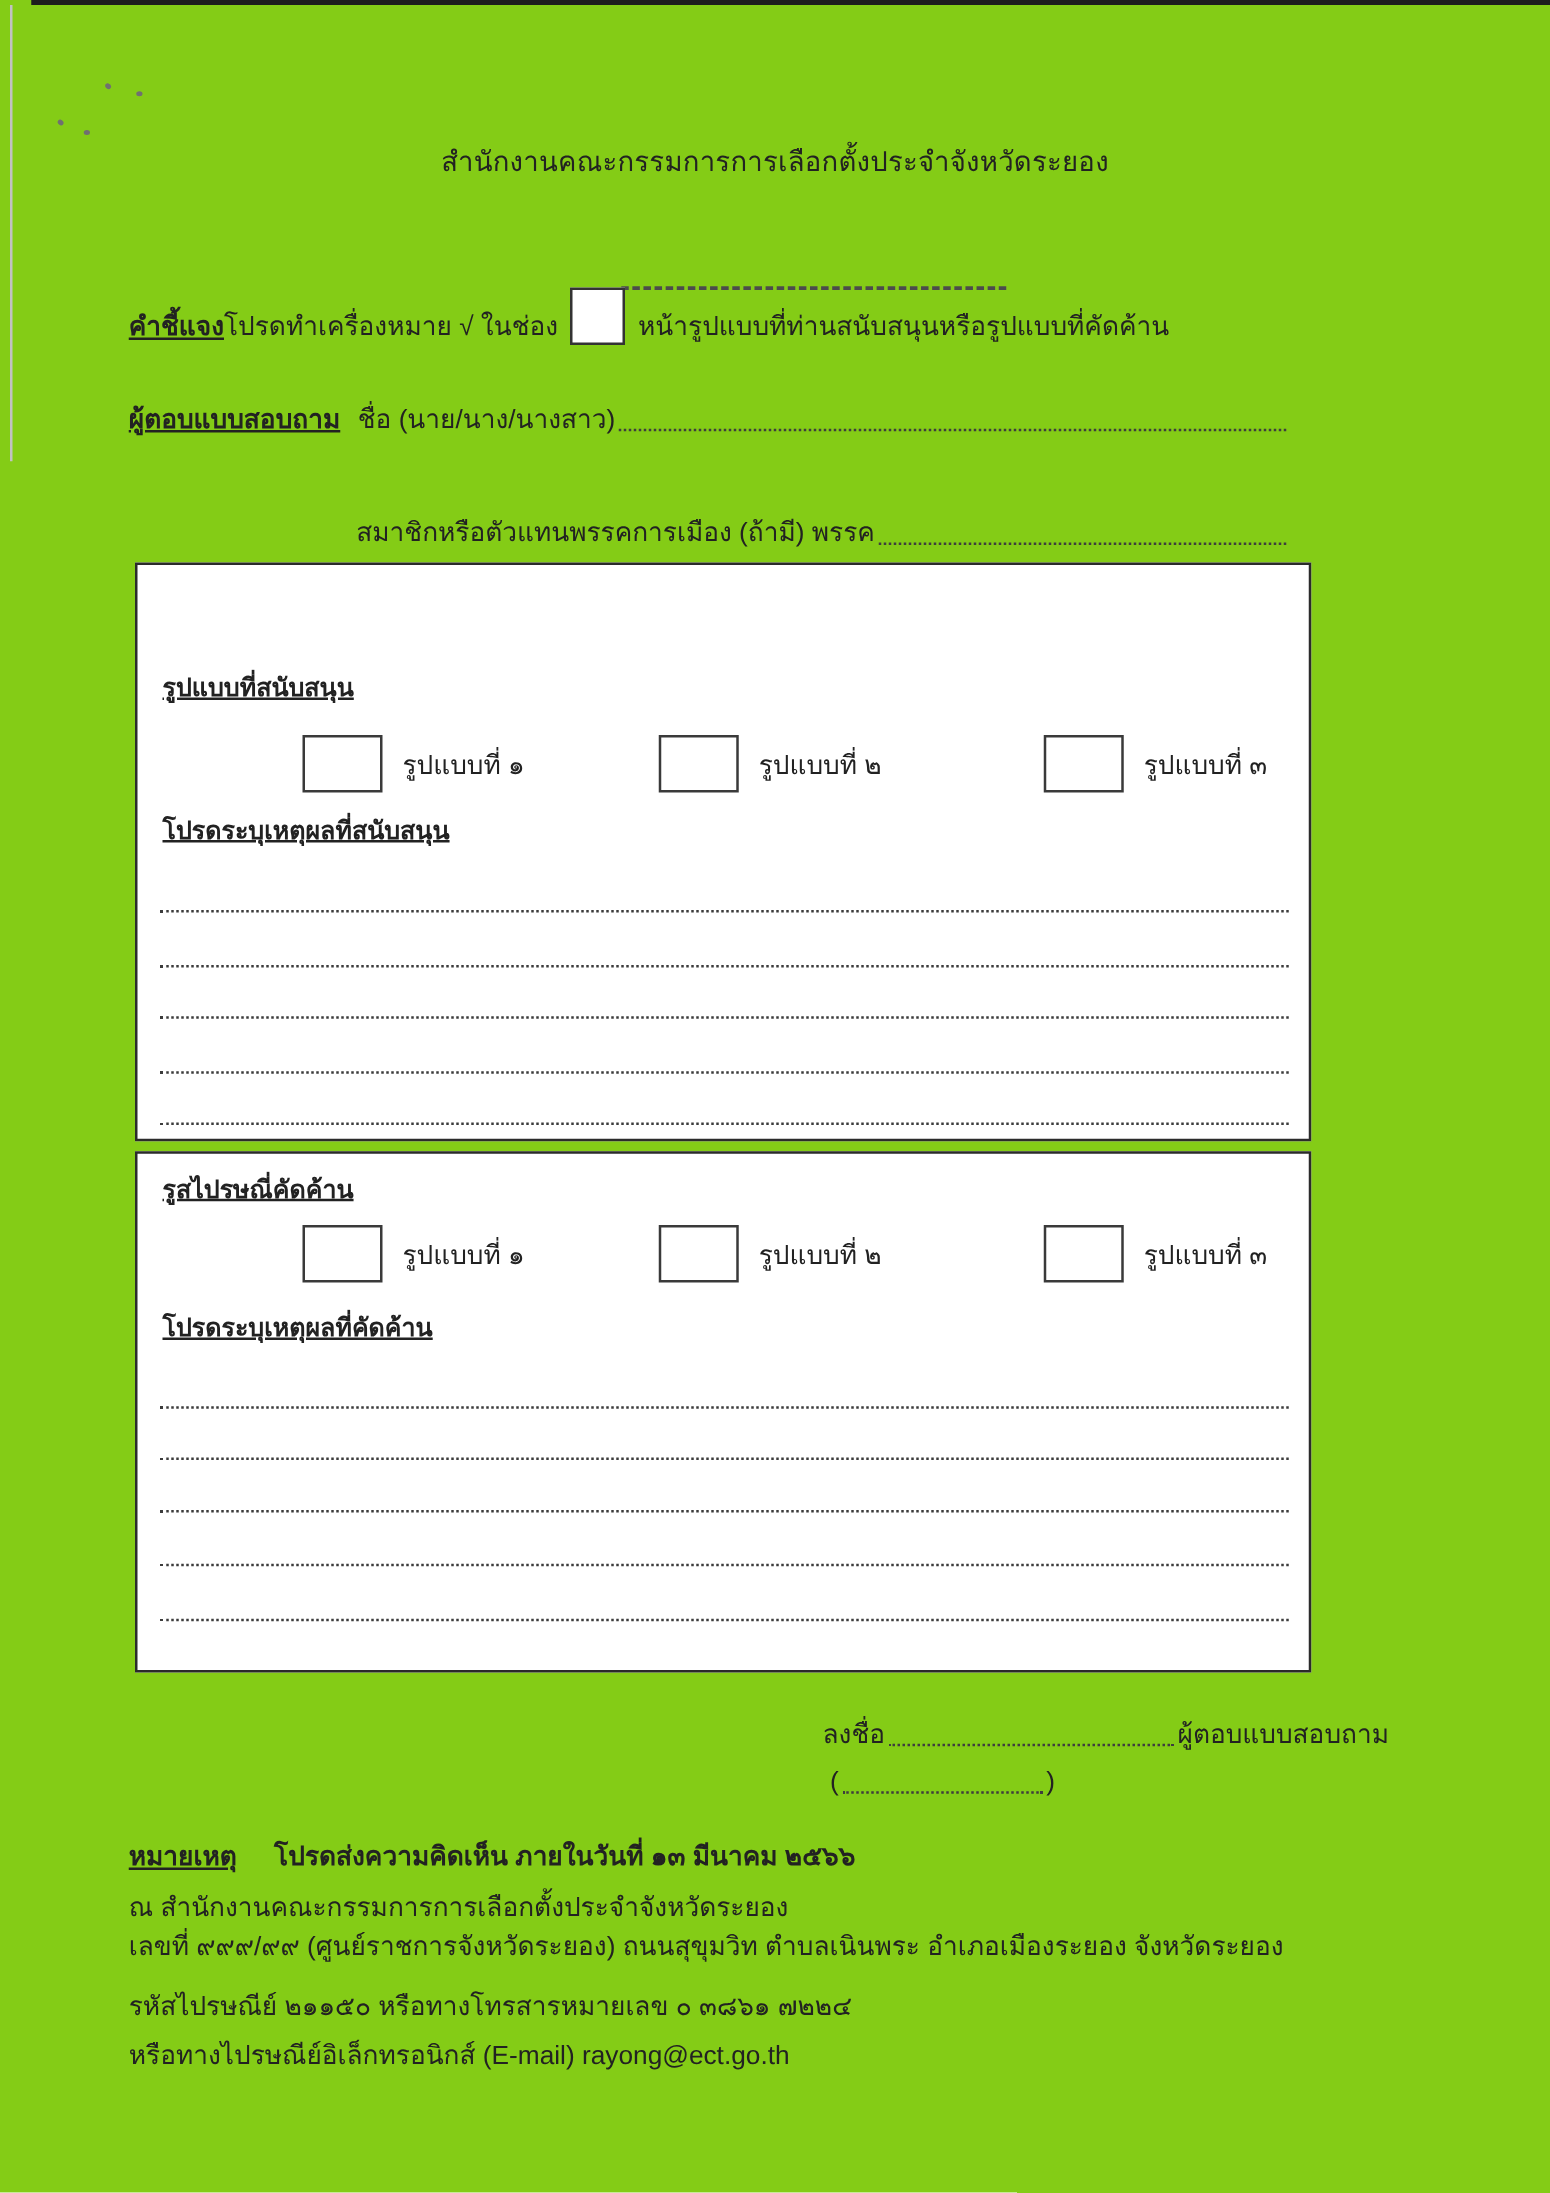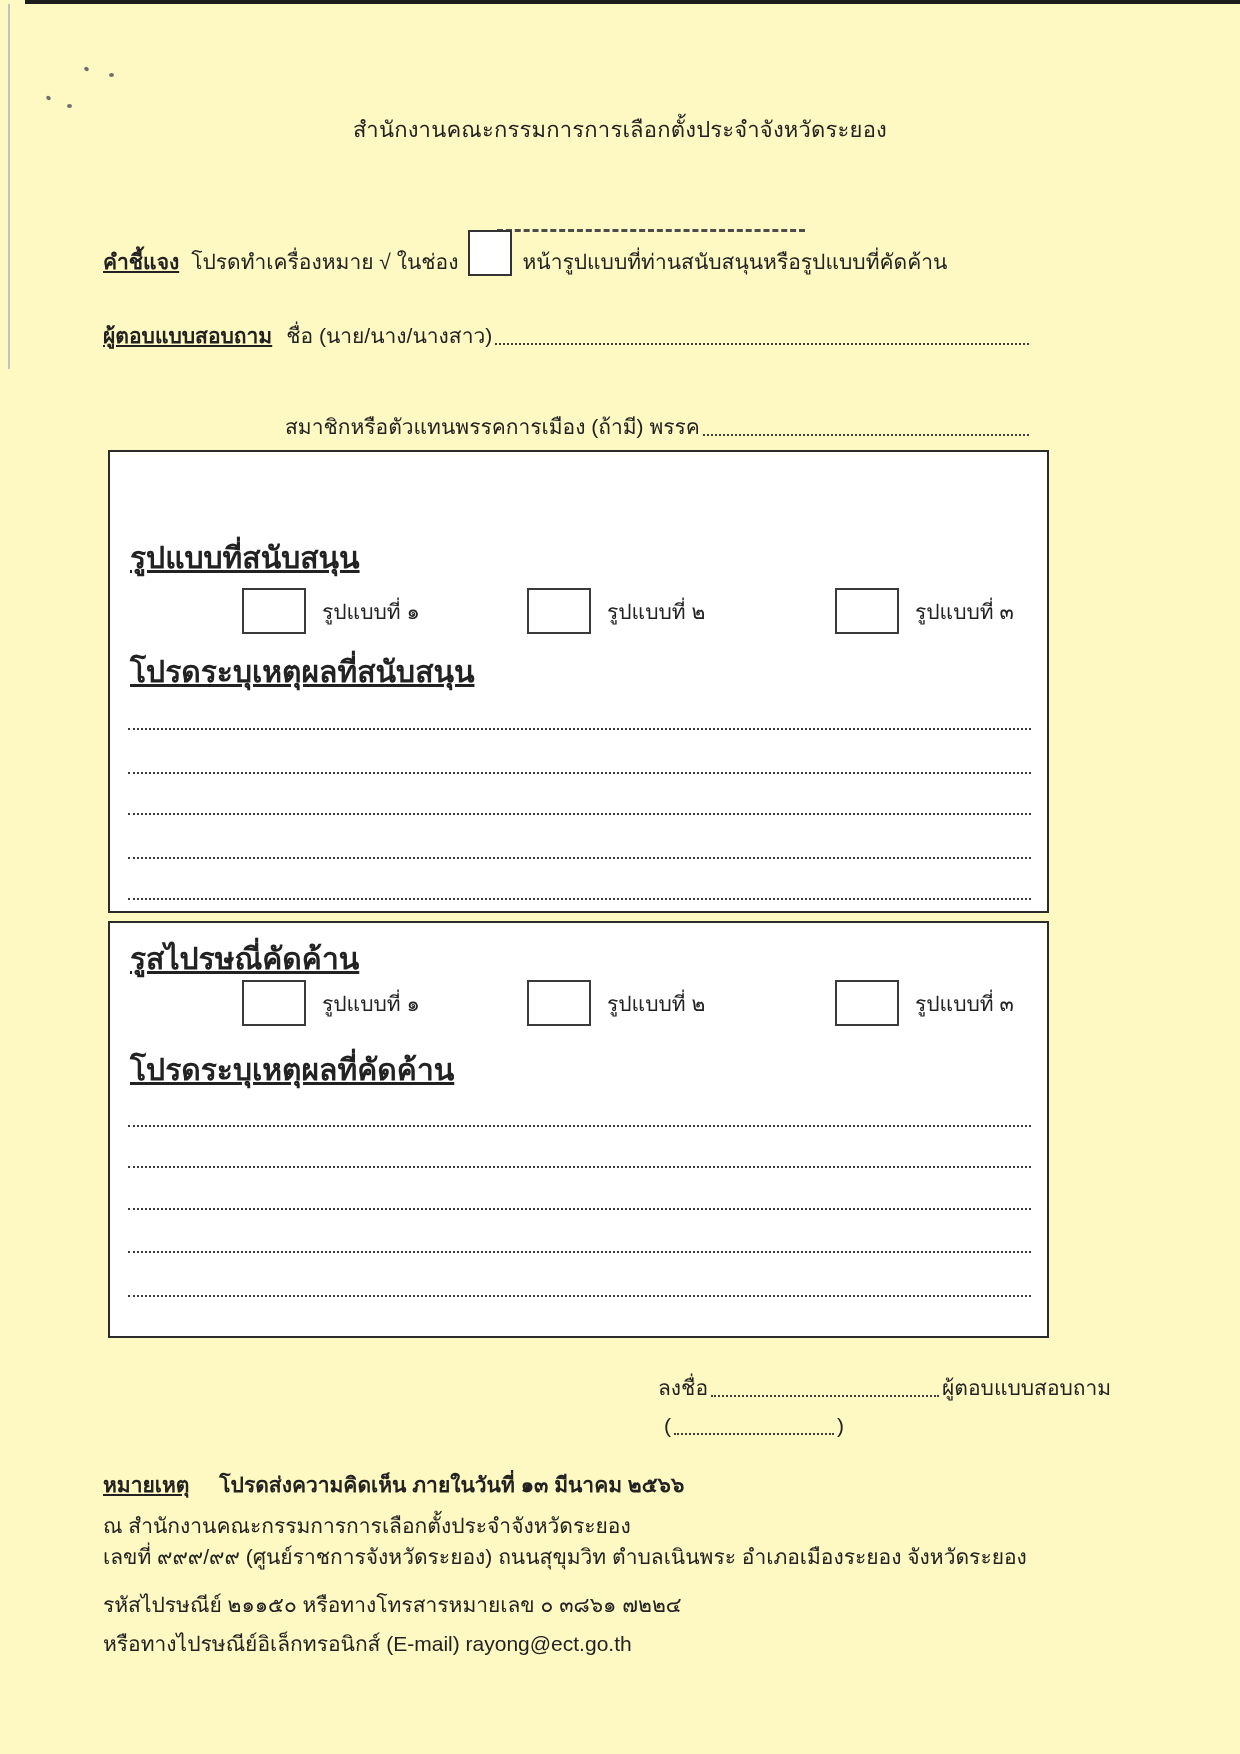--- a/index.html
+++ b/index.html
@@ -1,18 +1,18 @@
 <!DOCTYPE html>
 <html><head>
 <meta charset="utf-8">
 <style>
   * { margin:0; padding:0; box-sizing:border-box; }
   html,body { background:#ffffff; }
   .page {
-    position:relative; width:1240px; height:1754px; background:#fef9c3;
+    position:relative; width:1240px; height:1754px; background:#84cc16;
     font-family:"Liberation Sans", sans-serif; color:#222; font-size:21px;
     overflow:hidden;
   }
   
   .top-edge { position:absolute; top:0; left:25px; right:0; height:4px; background:#1d1d1d; }
   .left-scan { position:absolute; top:4px; left:8px; width:2px; height:365px; background:#c2c2c2; }
   .speck { position:absolute; background:#707070; border-radius:50%; width:5px; height:4px; }
   .sp1{left:84px; top:67px; transform:rotate(40deg);}
   .sp2{left:109px; top:73px;}
   .sp3{left:46px; top:96px; transform:rotate(40deg);}
@@ -36,21 +36,21 @@
     display:inline-block; width:44px; height:46px; border:2px solid #333;
     background:#fff; margin:0 10px; flex:0 0 auto;
   }
 
   .formbox {
     position:absolute; left:108px; width:941px; border:2px solid #2b2b2b; background:#fff;
   }
   .box1 { top:450px; height:463px; }
   .box2 { top:921px; height:417px; }
 
-  .sec-head { position:absolute; left:20px; font-size:30px; font-weight:bold; text-decoration:underline; }
+  .sec-head { position:absolute; left:20px; font-size:20px; font-weight:bold; text-decoration:underline; }
   .opt { position:absolute; display:flex; align-items:center; }
   .checkbox { width:64px; height:46px; border:2px solid #3a3a3a; background:#fff; flex:0 0 auto; }
   .opt-label { margin-left:16px; }
   .dotline { position:absolute; left:18px; right:16px; border-top:2px dotted #3c3c3c; }
 
   .footer-line { position:absolute; left:103px; white-space:nowrap; }
 </style>
 </head>
 <body>
 
@@ -61,21 +61,21 @@
   <div class="speck sp1"></div>
   <div class="speck sp2"></div>
   <div class="speck sp3"></div>
   <div class="speck sp4"></div>
 
   <div class="center title1">สำนักงานคณะกรรมการการเลือกตั้งประจำจังหวัดระยอง</div>
 
   <div class="dashed-sep"></div>
 
   <div class="row" style="top:230px; left:103px;">
-    <span class="u-bold" style="margin-right:12px;">คำชี้แจง</span>
+    <span class="u-bold" style="">คำชี้แจง</span>
     <span>โปรดทำเครื่องหมาย √ ในช่อง</span>
     <span class="checkbox-sm" style="margin-bottom:0;"></span>
     <span>หน้ารูปแบบที่ท่านสนับสนุนหรือรูปแบบที่คัดค้าน</span>
   </div>
 
   <div class="row" style="top:322px; left:103px; width:929px;">
     <span class="u-bold" style="margin-right:14px;">ผู้ตอบแบบสอบถาม</span>
     <span>ชื่อ (นาย/นาง/นางสาว)</span>
     <span class="leader grow"></span>
   </div>

